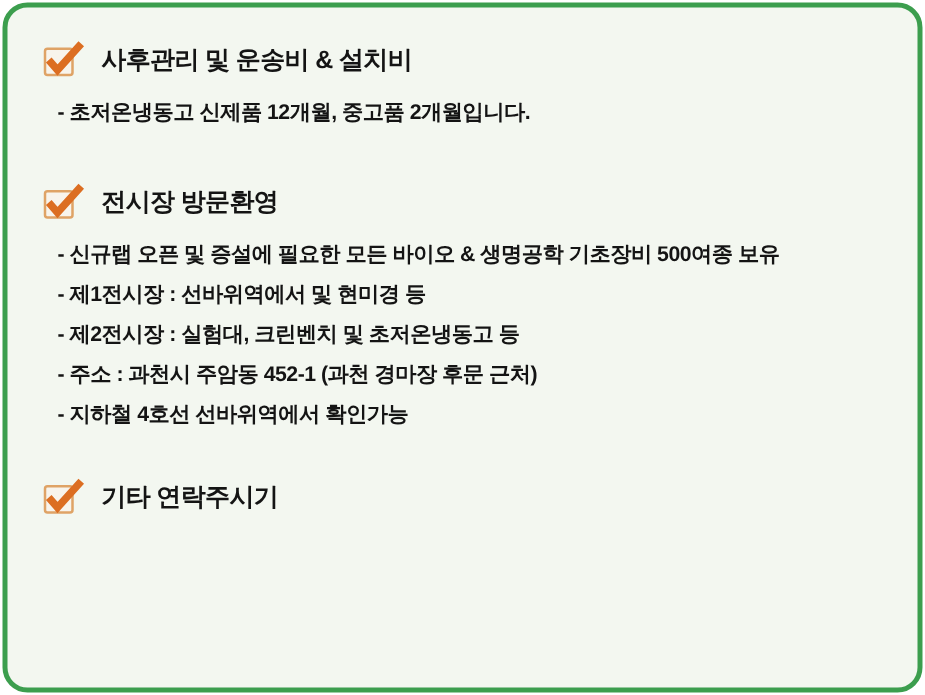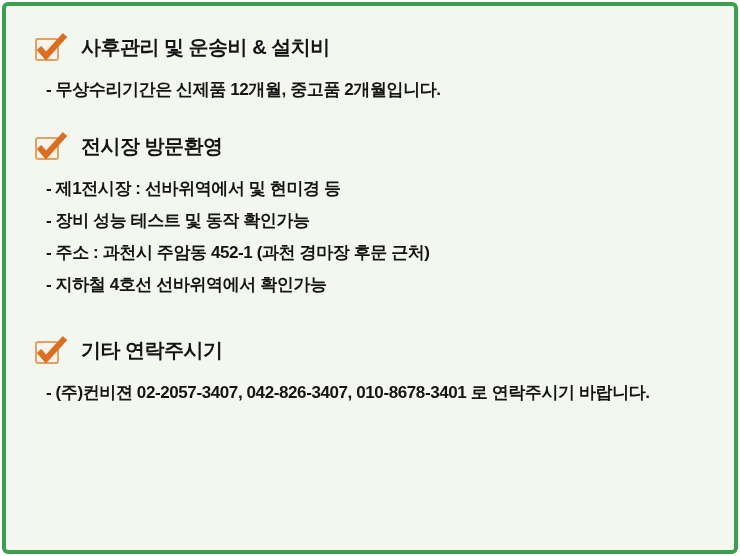--- a/index.html
+++ b/index.html
@@ -14,26 +14,26 @@
     height: 556px;
     background: #ffffff;
     overflow: hidden;
   }
   .sheet {
     position: absolute;
     inset: 2px;
     box-sizing: border-box;
     background: var(--background-color, #F3F7F0);
     border: 4px solid var(--border-color, #3C9E4E);
-    border-radius: 6px;
+    border-radius: 20px;
     padding: 26px 20px 0 28px;
     color: var(--text-color, #141414);
   }
   .block { margin: 0; }
-  .block + .block.gap-lg { margin-top: 25px; }
+  .block + .block.gap-lg { margin-top: 40px; }
   .block + .block.gap-md { margin-top: 34px; }
   .heading {
     display: flex;
     align-items: center;
     gap: 13px;
     height: 30px;
     font-size: 20px;
     font-weight: 800;
     letter-spacing: -0.5px;
     white-space: nowrap;
@@ -79,51 +79,49 @@
       <div class="heading">
         <span class="cb">
           <svg viewBox="0 0 34 30" aria-hidden="true">
             <rect class="box" x="2" y="7" width="22" height="21" rx="2"></rect>
             <path class="check" d="M 5 16 L 12 24 L 31 3"></path>
           </svg>
         </span>
         <span class="heading-text">사후관리 및 운송비 &amp; 설치비</span>
       </div>
       <ul class="items">
-        <li class="item">- 무상수리기간은 신제품 12개월, 중고품 2개월입니다.</li>
+        <li class="item">- 초저온냉동고 신제품 12개월, 중고품 2개월입니다.</li>
       </ul>
     </section>
 
     <section class="block gap-lg">
       <div class="heading">
         <span class="cb">
           <svg viewBox="0 0 34 30" aria-hidden="true">
             <rect class="box" x="2" y="7" width="22" height="21" rx="2"></rect>
             <path class="check" d="M 5 16 L 12 24 L 31 3"></path>
           </svg>
         </span>
         <span class="heading-text">전시장 방문환영</span>
       </div>
       <ul class="items">
+        <li class="item">- 신규랩 오픈 및 증설에 필요한 모든 바이오 &amp; 생명공학 기초장비 500여종 보유</li>
         <li class="item">- 제1전시장 : 선바위역에서 및 현미경 등</li>
-        <li class="item">- 장비 성능 테스트 및 동작 확인가능</li>
+        <li class="item">- 제2전시장 : 실험대, 크린벤치 및 초저온냉동고 등</li>
         <li class="item">- 주소 : 과천시 주암동 452-1 (과천 경마장 후문 근처)</li>
         <li class="item">- 지하철 4호선 선바위역에서 확인가능</li>
       </ul>
     </section>
 
     <section class="block gap-md">
       <div class="heading">
         <span class="cb">
           <svg viewBox="0 0 34 30" aria-hidden="true">
             <rect class="box" x="2" y="7" width="22" height="21" rx="2"></rect>
             <path class="check" d="M 5 16 L 12 24 L 31 3"></path>
           </svg>
         </span>
         <span class="heading-text">기타 연락주시기</span>
       </div>
-      <ul class="items">
-        <li class="item">- (주)컨비젼 02-2057-3407, 042-826-3407, 010-8678-3401 로 연락주시기 바랍니다.</li>
-      </ul>
     </section>
 
   </div>
 </div>
 
 </body></html>

